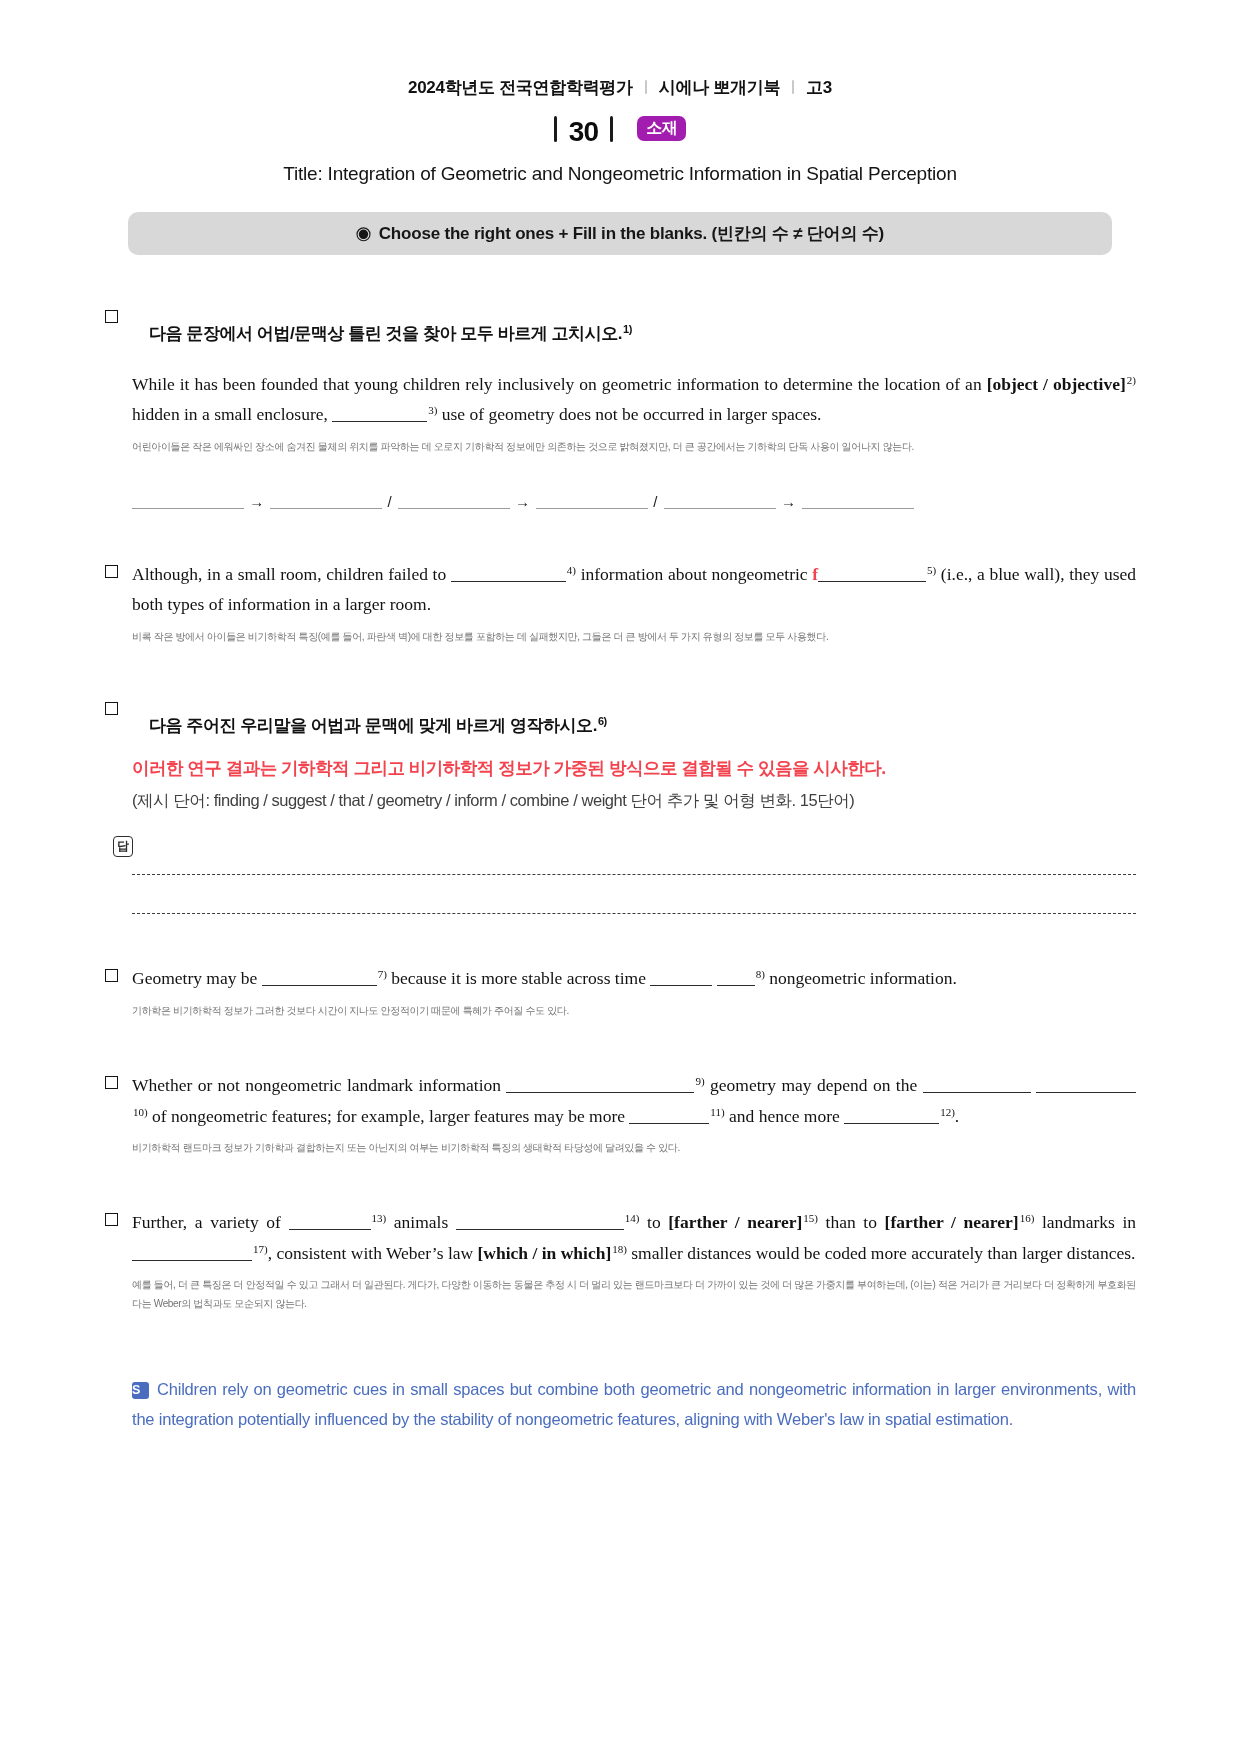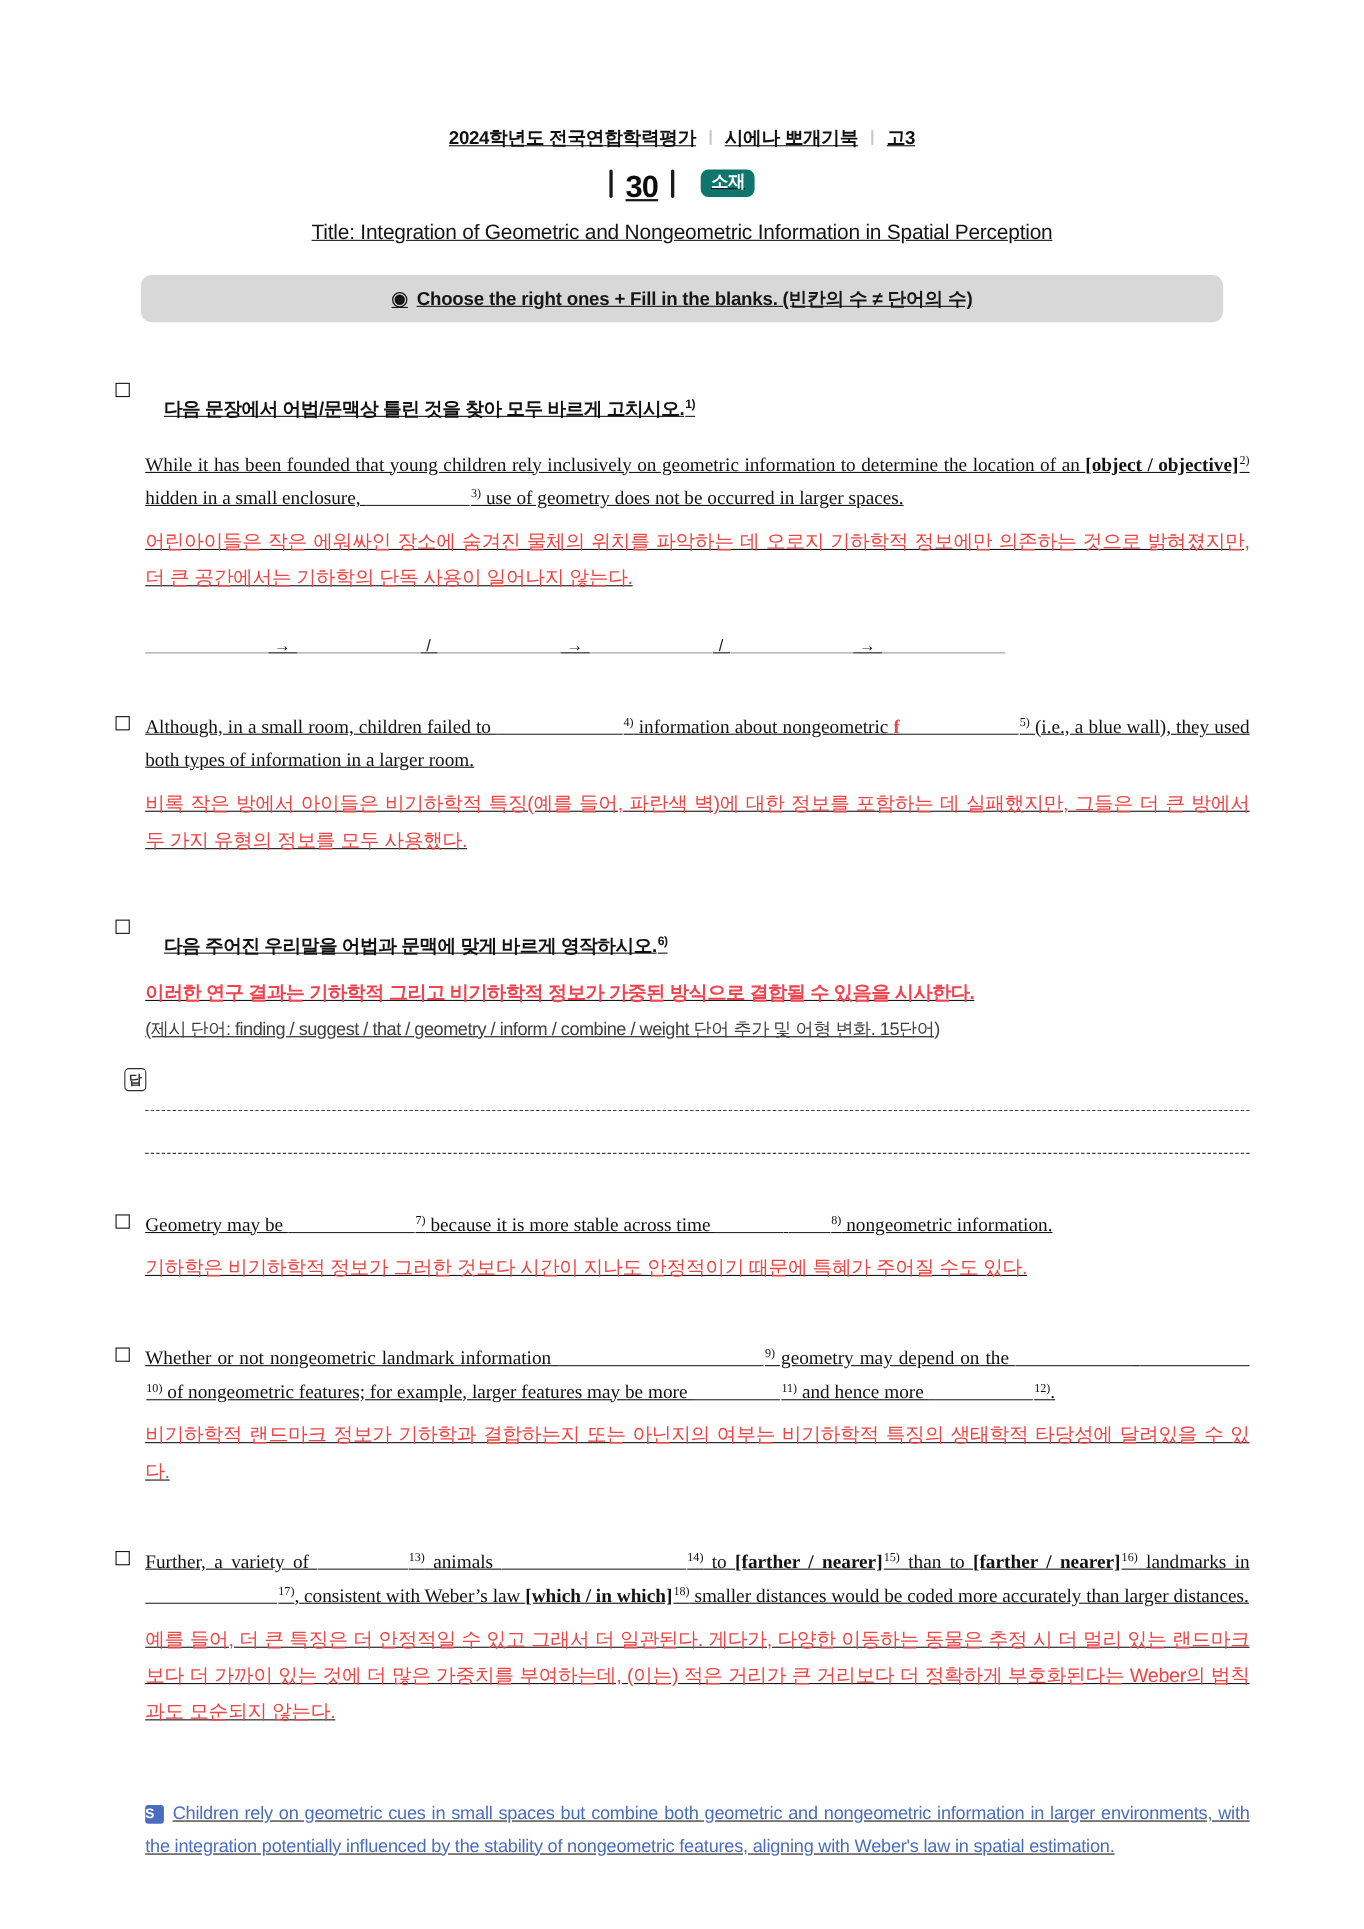--- a/index.html
+++ b/index.html
@@ -6,47 +6,47 @@
     --accent_red:#f2434e;
     --summary_blue:#4a6dbf;
     --box_gray:#d8d8d8;
   }
   *{box-sizing:border-box;}
   html,body{margin:0;padding:0;}
   body{
     width:1240px;min-height:1754px;background:#ffffff;
     font-family:"Liberation Sans",sans-serif;color:#161616;
   }
-  .page{width:1032px;margin:0 0 0 104px;padding-top:114px;text-decoration:underline;}
+  .page{width:1032px;margin:0 0 0 104px;padding-top:76px;}
 
   
   .meta{font-size:17px;font-weight:700;text-align:center;letter-spacing:-0.3px;color:#111;}
   .mbar{display:inline-block;width:2px;height:14px;background:#c9c9c9;margin:0 12px;vertical-align:-1px;border-radius:1px;}
   .doc-title{margin-top:17px;text-align:center;font-weight:700;font-size:28px;letter-spacing:-0.8px;color:#0c0c0c;
     display:flex;align-items:flex-start;justify-content:center;gap:12px;}
   .tbar{display:inline-block;width:3px;height:26px;background:#1a1a1a;border-radius:1.5px;}
-  .badge{display:inline-block;background:#0f766e;color:#fff;font-size:16px;font-weight:700;
+  .badge{display:inline-block;background:#a21caf;color:#fff;font-size:16px;font-weight:700;
     padding:4px 9px 5px;border-radius:7px;letter-spacing:-0.5px;line-height:1;margin-left:12px;}
   .subtitle{margin-top:15px;text-align:center;font-size:19px;font-weight:500;letter-spacing:-0.2px;color:#141414;}
 
   
   .instruction-box{margin:27px 24px 0;background:var(--box_gray,#d8d8d8);border-radius:10px;
     height:43px;display:flex;align-items:center;justify-content:center;
     font-size:17px;font-weight:600;letter-spacing:-0.2px;color:#161616;}
   .ib-icon{margin-right:8px;font-size:15px;}
 
   
   .item{display:flex;margin-top:49px;}
   .cb{flex:none;width:13px;height:13px;border:1.7px solid #141414;margin:6px 14px 0 1px;background:#fff;}
   .body{flex:1;min-width:0;}
   .prompt{margin:17px;font-size:17px;font-weight:600;letter-spacing:-0.45px;color:#121212;line-height:1.5;}
   .passage{margin:22px 0 0;font-family:"Liberation Serif",serif;font-size:17.5px;line-height:1.76;
     text-align:justify;text-align-last:left;color:#121212;}
   .item > .body > .passage.first{margin-top:0;}
-  .trans{margin:8px 0 0;font-size:18px;line-height:1.85;color:#ef4444;letter-spacing:-0.35px;text-align:justify;text-align-last:left;}
+  .trans{margin:8px 0 0;font-size:10px;line-height:1.85;color:#737373;letter-spacing:-0.35px;text-align:justify;text-align-last:left;}
   .sup{font-size:11px;position:relative;top:-6px;padding-left:1px;}
   .blank{display:inline-block;border-bottom:1.5px solid #2b2b2b;height:13px;vertical-align:-2px;}
   .blank.gray{border-bottom-color:#9b9b9b;}
   .red-ch{color:var(--accent_red,#f2434e);font-weight:700;}
   b{font-weight:700;}
 
   .rewrite{margin:36px 0 0;font-size:15px;color:#222;letter-spacing:1px;}
 
   .red-sentence{margin:11px 0 0;font-size:17.5px;font-weight:700;letter-spacing:-0.5px;
     color:var(--accent_red,#f2434e);line-height:1.5;}

